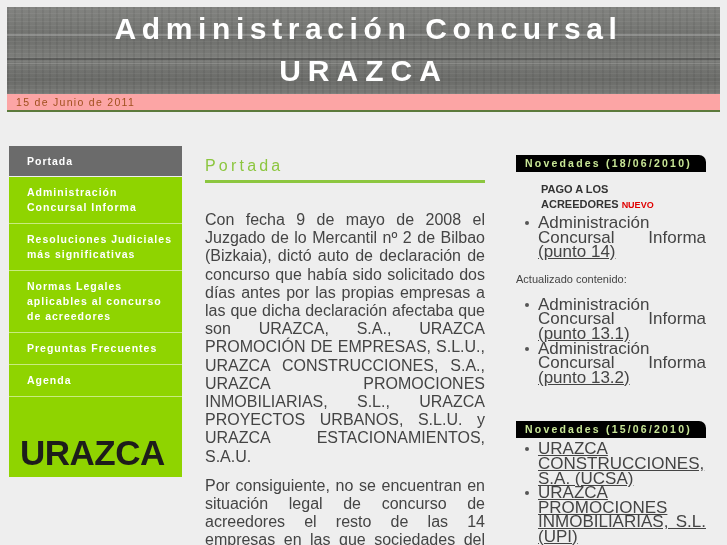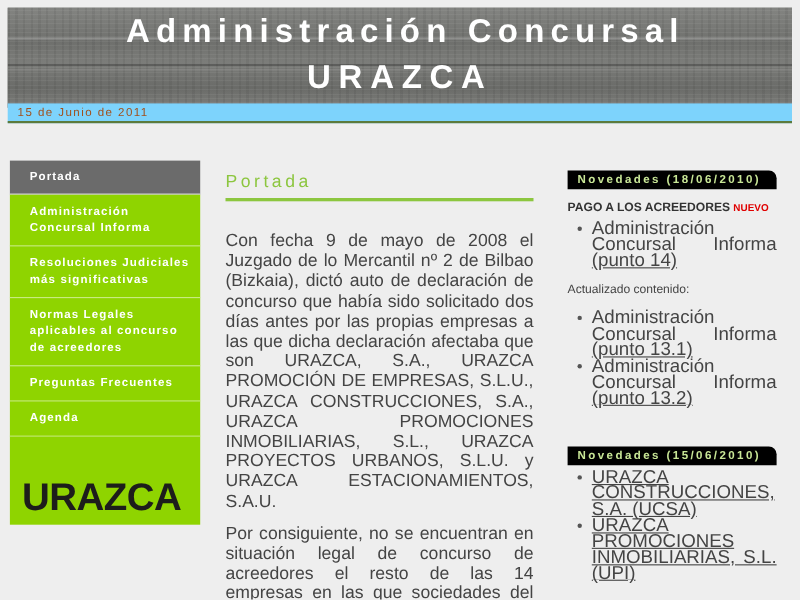--- a/index.html
+++ b/index.html
@@ -21,21 +21,21 @@
   #header .streak3 { position:absolute; left:0; right:0; top:56px; height:1px; background: rgba(200,200,200,0.25); }
   #header .t1, #header .t2 {
     position: relative; color: #ffffff; font-family: "Liberation Sans", sans-serif; font-weight: bold;
     font-size: 30px; letter-spacing: 5.6px; line-height: 1; display: block;
   }
   #header .t1 { margin-top: 7px; padding-left: 10px; }
   #header .t2 { margin-top: 12px; letter-spacing: 7px; }
 
   #datebar {
     position: absolute; left: 7px; top: 94px; width: 713px; height: 18px;
-    background: #7dd3fc; border-bottom: 2px solid #5c7a3c;
+    background: #fca5a5; border-bottom: 2px solid #5c7a3c;
     font-size: 10.5px; color: #a0501e; letter-spacing: 1.3px; padding-left: 9px; line-height: 17px;
     font-family: "Liberation Sans", sans-serif;
   }
 
   #sidebar { position: absolute; left: 9px; top: 146px; width: 173px; }
   .nav-item {
     display: block; background: #8fd400; color: #ffffff; font-family: "Liberation Sans", sans-serif;
     font-weight: bold; font-size: 10.5px; letter-spacing: 1px; line-height: 15px;
     padding: 8px 6px 8px 18px; border-bottom: 1px solid #c8eb80; cursor: pointer;
   }
@@ -56,21 +56,21 @@
     text-align: justify; margin-top: 0;
   }
   #main p.first { margin-top: 28px; }
   #main p + p { margin-top: 11px; }
 
   #right { position: absolute; left: 516px; top: 155px; width: 190px; font-family: "Liberation Sans", sans-serif; }
   .nov-bar {
     background: #000000; color: #c8e696; font-weight: bold; font-size: 10.5px; letter-spacing: 2.2px;
     height: 17px; line-height: 17px; padding-left: 9px; border-radius: 0 7px 0 0;
   }
-  .nov-title { font-weight: bold; color: #333; font-size: 11px; line-height: 14.5px; margin-top: 10px; text-align: justify; }
+  .nov-title { font-weight: bold; color: #333; font-size: 11px; line-height: 14.5px; margin-top: 10px; text-align: justify; margin-left: 25px; }
   .nuevo { color: #e00000; font-size: 9px; font-weight: bold; margin-left: 3px; }
   .nov-list { list-style: none; margin-top: 4px; padding-left: 22px; }
   .nov-list li { position: relative; font-size: 17px; line-height: 14.6px; color: #444; text-align: justify; }
   .nov-list li::before { content: ""; position: absolute; left: -13px; top: 5px; width: 4px; height: 4px; border-radius: 50%; background: #555; }
   .nov-list a { color: #444; text-decoration: underline; }
   .nov-text { font-size: 11px; color: #444; margin-top: 12px; line-height: 14px; }
   .nov-block + .nov-block { margin-top: 30px; }
 </style>
 </head>
 <body>

